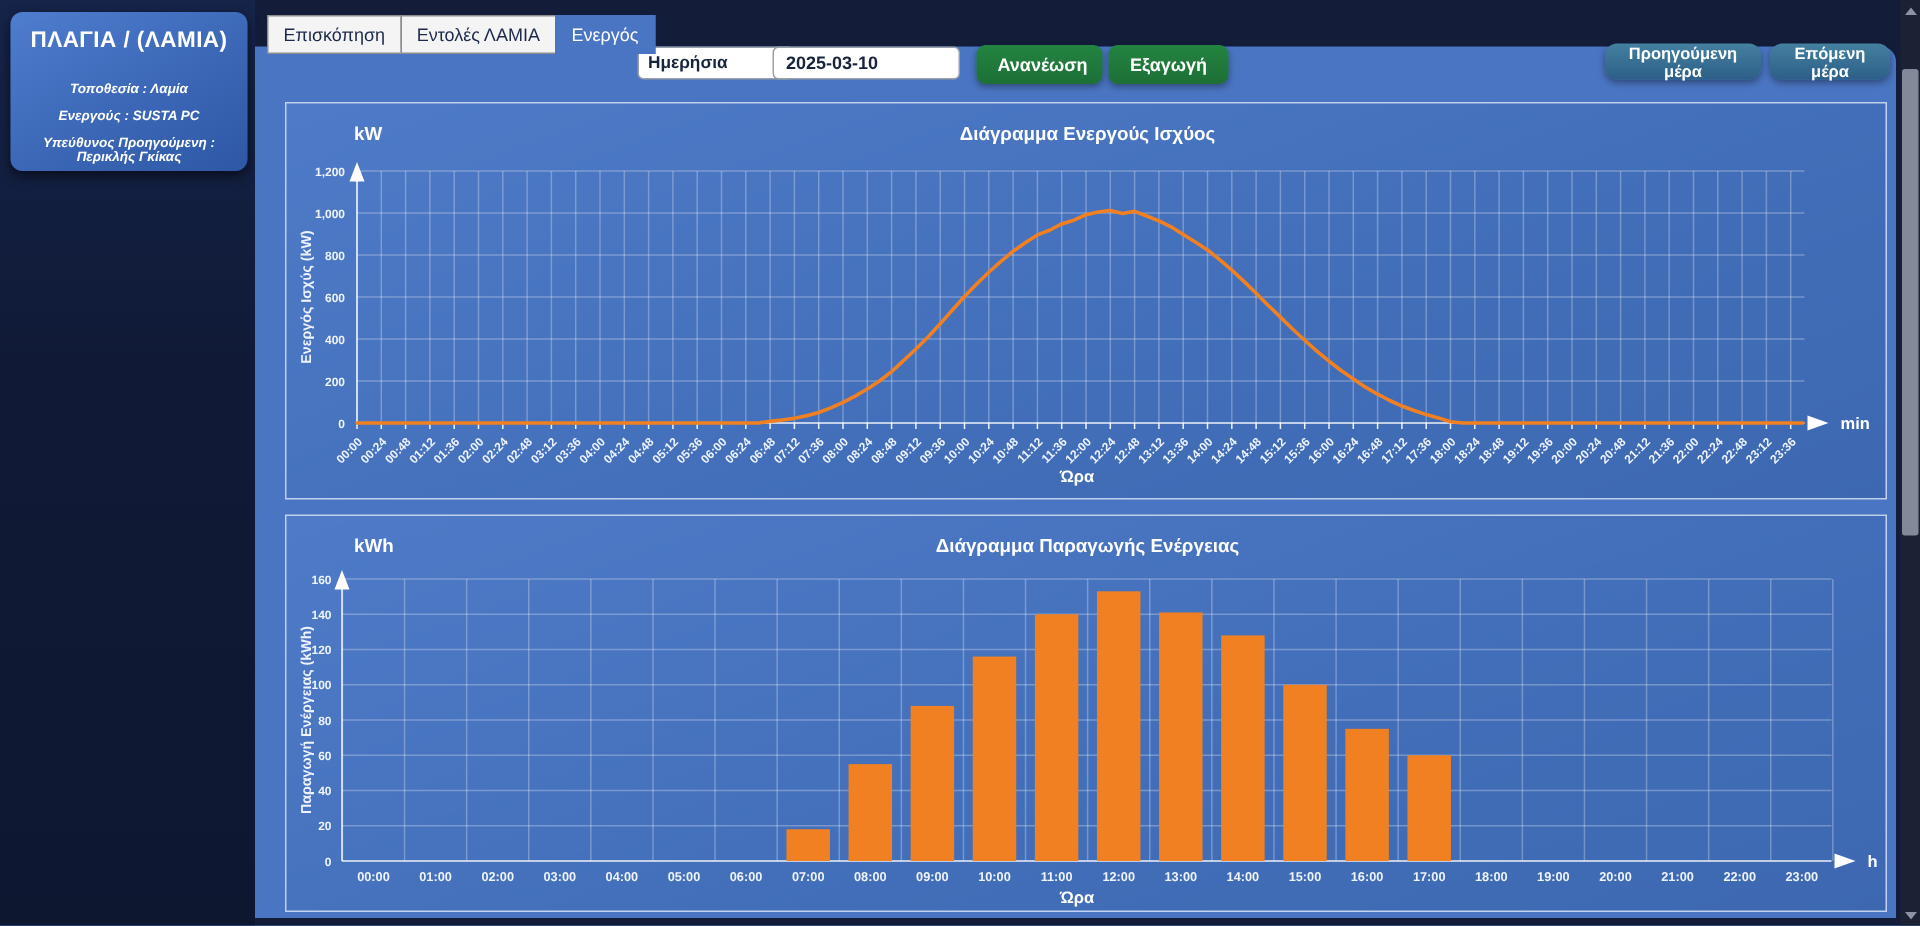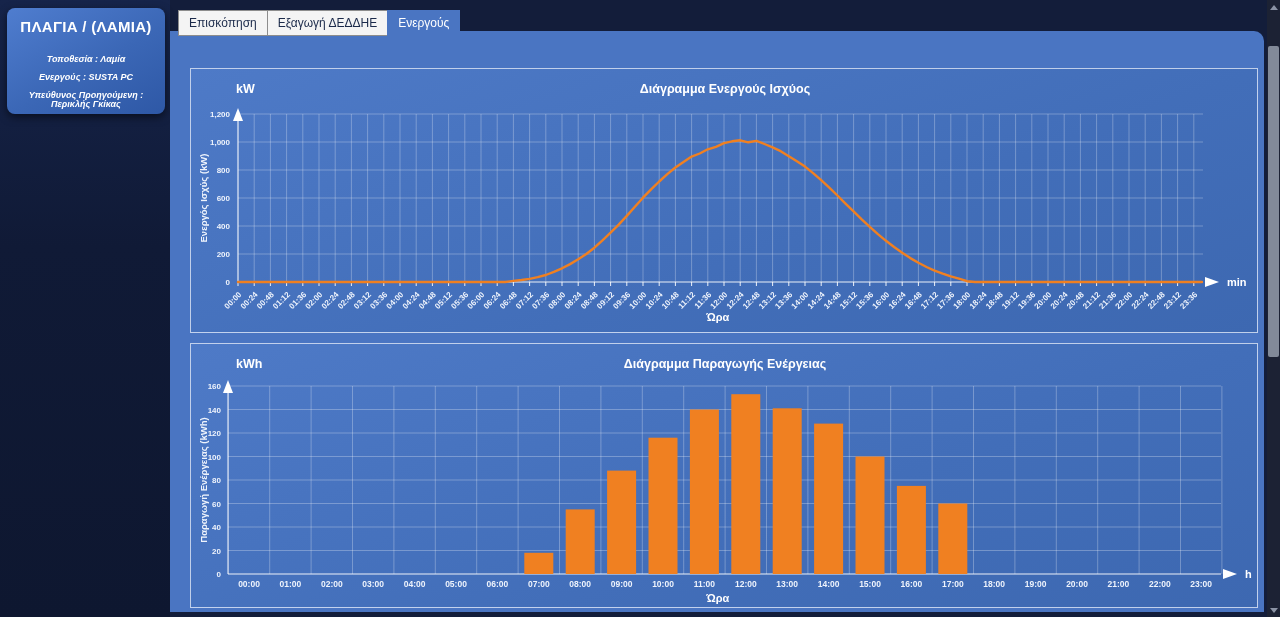--- a/index.html
+++ b/index.html
@@ -78,26 +78,37 @@
   <div class="site-card">
     <div class="site-title">ΠΛΑΓΙΑ / (ΛΑΜΙΑ)</div>
     <div class="site-line">Τοποθεσία : Λαμία</div>
     <div class="site-line">Ενεργούς : SUSTA PC</div>
     <div class="site-line">Υπεύθυνος Προηγούμενη : Περικλής Γκίκας</div>
   </div>
 </div>
 
 <div class="tabbar">
   <div class="tab">Επισκόπηση</div>
-  <div class="tab">Εξαγωγή ΔΕΔΔΗΕ</div>
-  <div class="tab active">Ενεργούς</div>
+  <div class="tab">Εντολές ΛΑΜΙΑ</div>
+  <div class="tab active">Ενεργός</div>
 </div>
 
 <div class="content">
 
+  <div class="controls">
+    <div class="select-wrap">
+      <span>Ημερήσια</span>
+      <span class="chev">▼</span>
+    </div>
+    <input class="date-input" readonly="" value="2025-03-10" style="">
+    <button class="btn-green btn-refresh">Ανανέωση</button>
+    <button class="btn-green btn-export">Εξαγωγή</button>
+    <button class="btn-nav btn-prev">Προηγούμενη μέρα</button>
+    <button class="btn-nav btn-next">Επόμενη μέρα</button>
+  </div>
 
   <div class="panel panel1">
     <svg id="svg1" viewBox="0 0 1066 263">
         <line x1="47" y1="213" x2="1012" y2="213" stroke="rgba(255,255,255,0.9)" stroke-width="1"></line>
         <text x="39" y="216" class="tk" text-anchor="end">0</text>
         <line x1="47" y1="185" x2="1012" y2="185" stroke="rgba(255,255,255,0.28)" stroke-width="1"></line>
         <text x="39" y="188" class="tk" text-anchor="end">200</text>
         <line x1="47" y1="157" x2="1012" y2="157" stroke="rgba(255,255,255,0.28)" stroke-width="1"></line>
         <text x="39" y="160" class="tk" text-anchor="end">400</text>
         <line x1="47" y1="129" x2="1012" y2="129" stroke="rgba(255,255,255,0.28)" stroke-width="1"></line>

